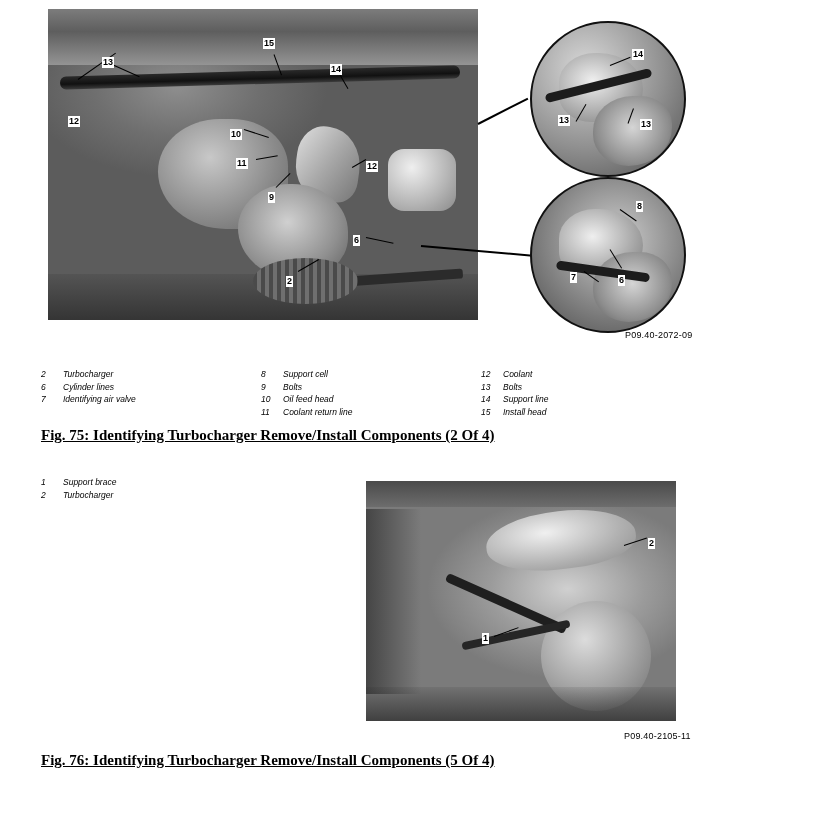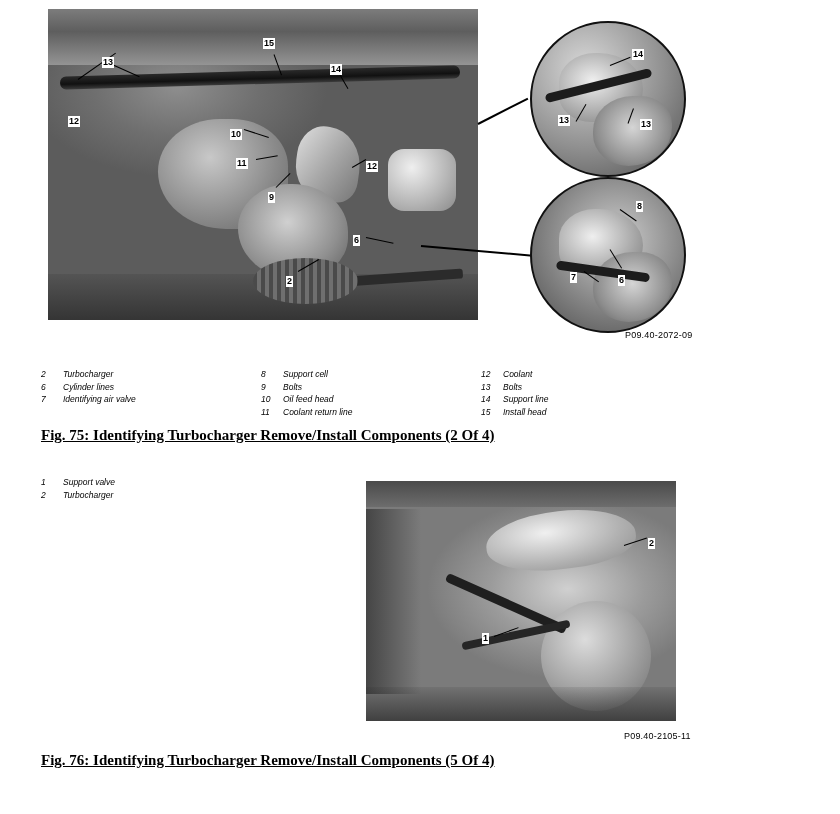--- a/index.html
+++ b/index.html
@@ -387,21 +387,21 @@
       <span class="lg-lbl">Install head</span>
     </div>
   </div>
 </div>
 
 <div class="fig-caption" style="left:41px; top:427px;">Fig. 75: Identifying Turbocharger Remove/Install Components (2 Of 4)</div>
 
 <div class="fig76-legend">
   <div class="lg-row" style="display:flex;">
     <span class="lg-num" style="width:22px; display:inline-block;">1</span>
-    <span class="lg-lbl">Support valve</span>
+    <span class="lg-lbl">Support brace</span>
   </div>
   <div class="lg-row" style="display:flex;">
     <span class="lg-num" style="width:22px; display:inline-block;">2</span>
     <span class="lg-lbl">Turbocharger</span>
   </div>
 </div>
 
 <div class="photo2">
   <div class="p2bg"></div>
   <div class="p2-top"></div>

